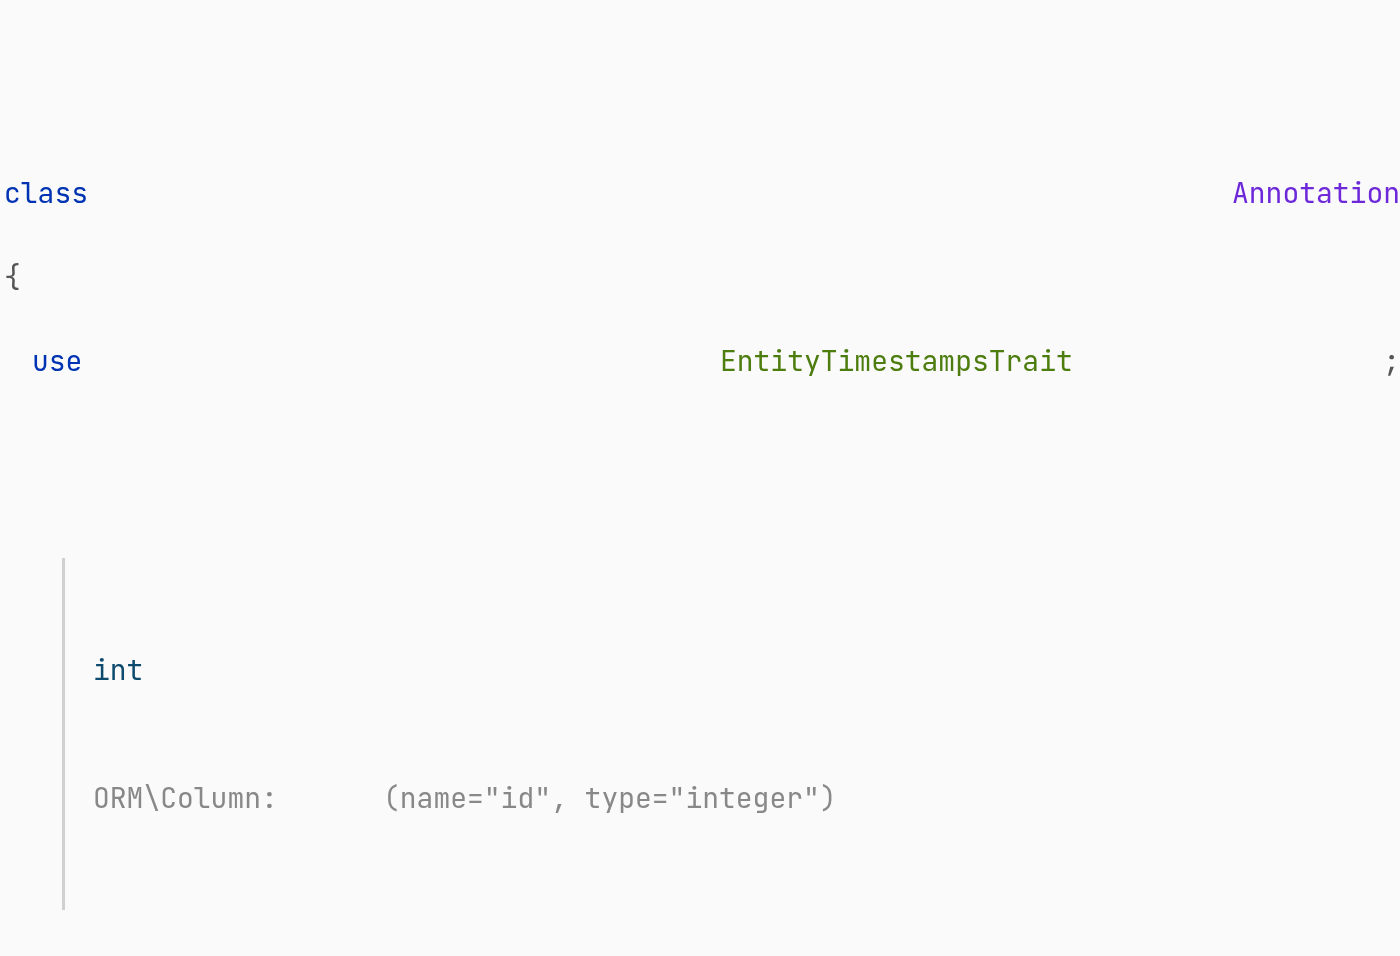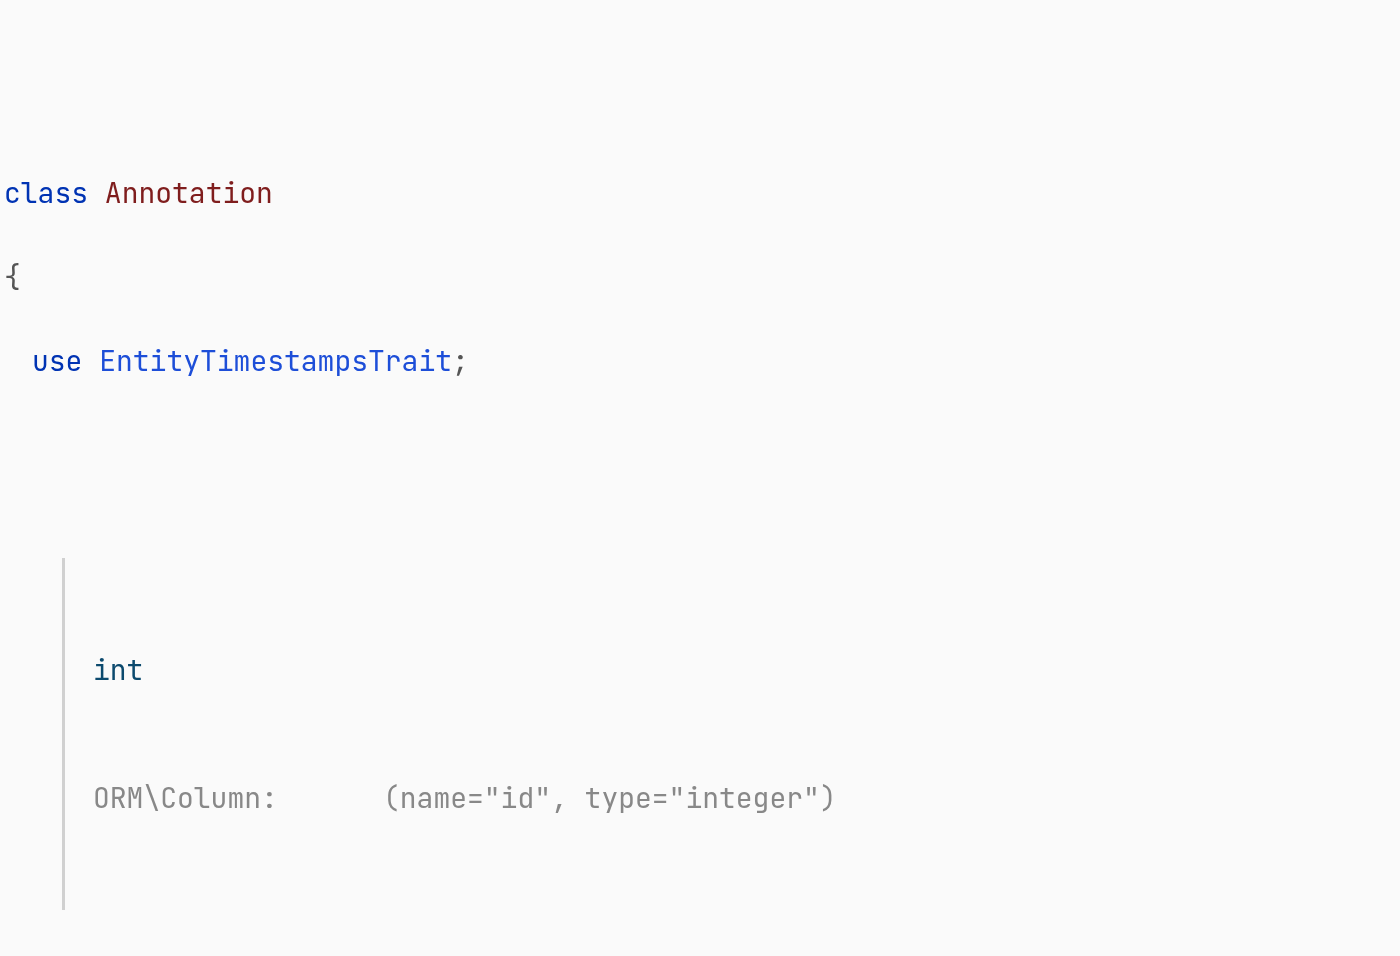--- a/index.html
+++ b/index.html
@@ -17,31 +17,32 @@
       padding-top: 4px;
       overflow: hidden;
       height: 956px;
       width: 1400px;
     }
     .line {
       min-height: 42px;
       display: flex;
       align-items: center;
       padding-left: 4px;
+      justify-content: space-between;
     }
     .keyword {
       color: #0033b3;
       font-style: normal;
     }
     .class-name {
-      color: #7f1d1d;
+      color: #6d28d9;
       font-style: normal;
     }
     .trait-name {
-      color: #1d4ed8;
+      color: #4d7c0f;
       font-style: normal;
     }
     .brace {
       color: #555;
       font-style: normal;
     }
     .indent-1 {
       padding-left: 32px;
     }
     .info-block {

